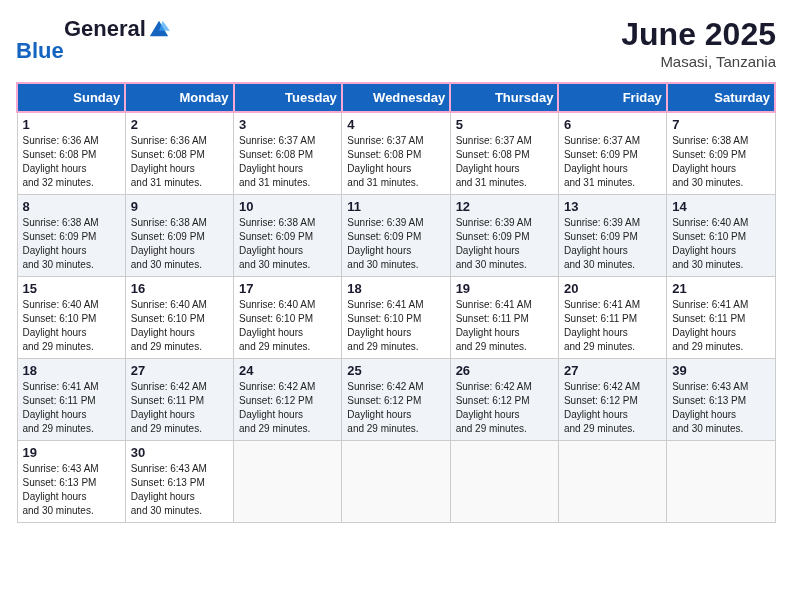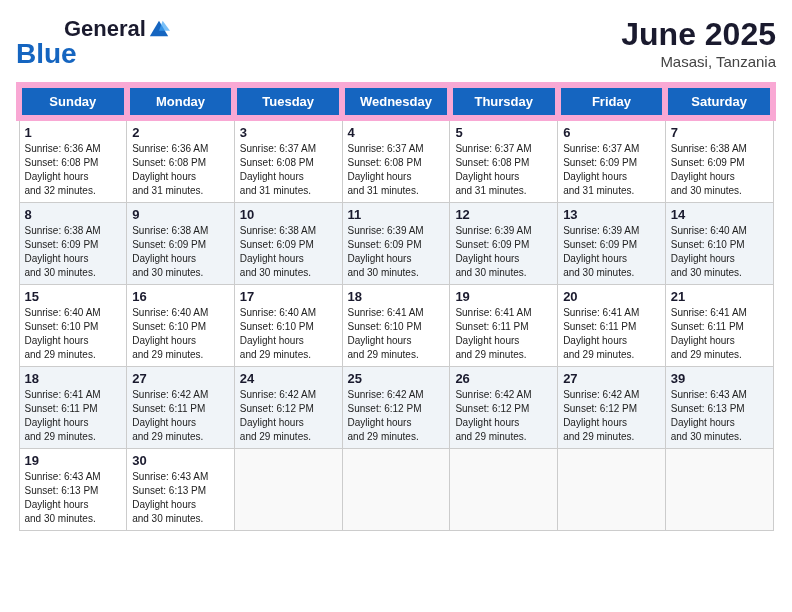--- a/index.html
+++ b/index.html
@@ -25,21 +25,21 @@
       display: flex;
       align-items: center;
     }
     .logo-general {
       font-size: 22px;
       font-weight: bold;
       color: #1a1a2e;
       margin-left: 48px;
     }
     .logo-blue {
-      font-size: 28px;
+      font-size: 22px;
       font-weight: bold;
       color: #1565c0;
     }
     .logo-icon {
       width: 22px;
       height: 22px;
       margin-left: 2px;
     }
     .title-block {
       text-align: right;
@@ -57,22 +57,22 @@
       width: 100%;
       border-collapse: collapse;
       border: 1px solid #ccc;
     }
     .calendar th {
       background-color: #1565c0;
       color: #fff;
       font-size: 13px;
       font-weight: bold;
       padding: 6px 4px;
-      text-align: center;
-      border: 6px solid #f9a8d4;
+      text-align: right;
+      border: 2px solid #f9a8d4;
     }
     .calendar td {
       vertical-align: top;
       border: 1px solid #ccc;
       padding: 4px 5px;
       font-size: 10.5px;
       color: #222;
       width: 108px;
       min-height: 80px;
       background: #fff;

